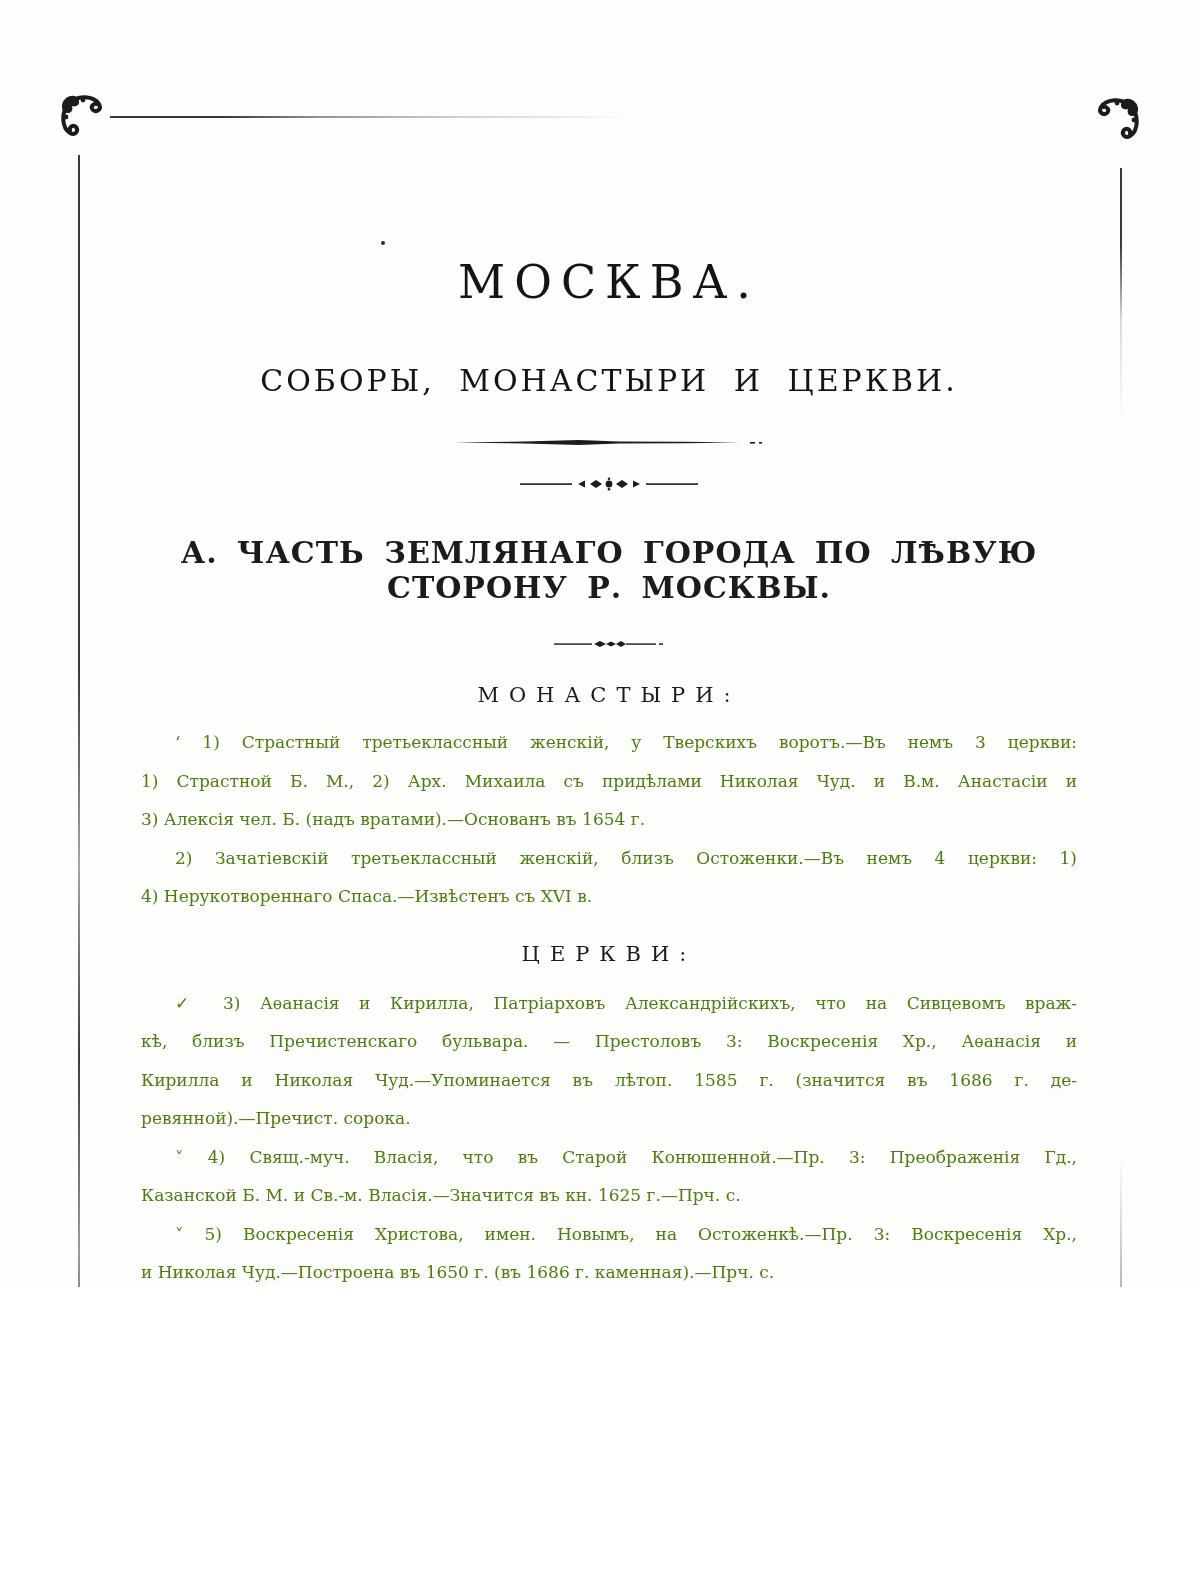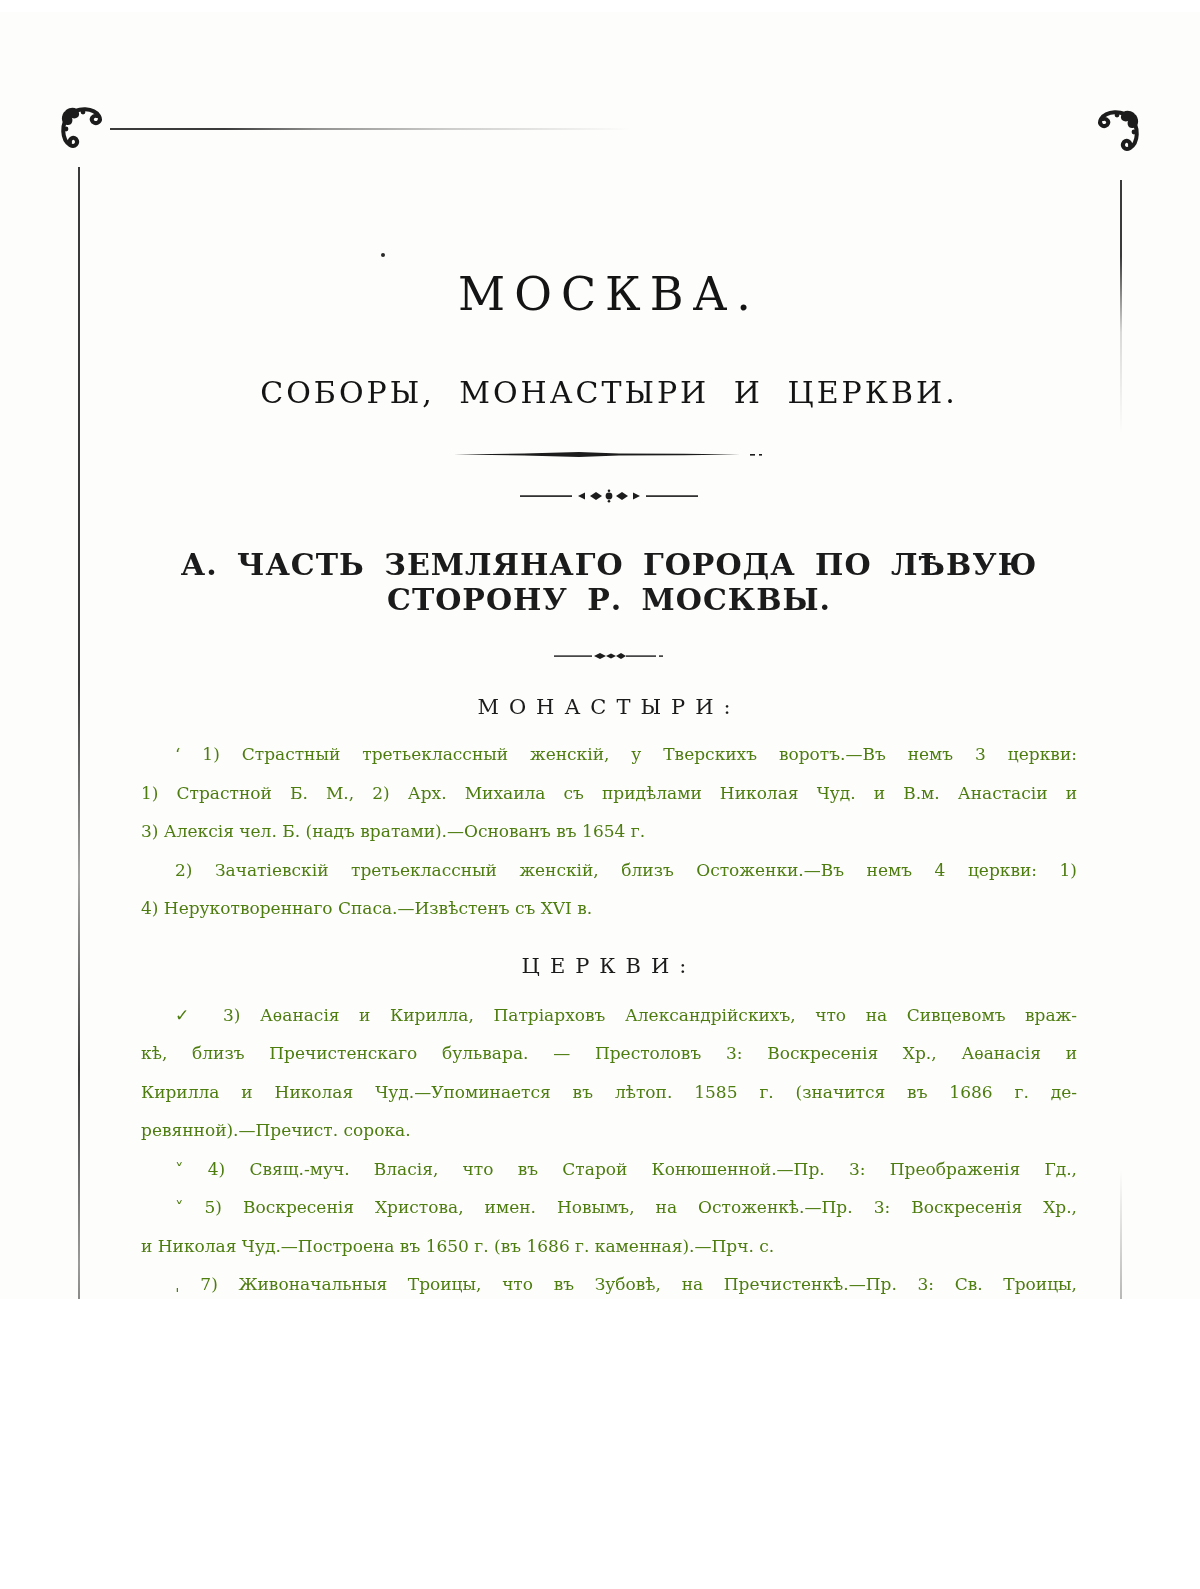--- a/index.html
+++ b/index.html
@@ -1,21 +1,20 @@
 <!DOCTYPE html>
 <html><head>
 <meta charset="utf-8">
 <style>
   html,body { margin:0; padding:0; background:#ffffff; }
   .page {
     position:relative; width:1200px; height:1287px;
     background:#fdfdfb; overflow:hidden;
     font-family:"DejaVu Serif","DejaVu Sans",serif;
     color:#1a1a1a;
-    margin-top:12px;
   }
   
   .border-line { position:absolute; background:#3a3a3a; }
   .b-top {
     left:110px; top:116px; width:520px; height:2px;
     background:linear-gradient(to right,#3a3a3a 0 22%,rgba(58,58,58,.55) 40%,rgba(58,58,58,.25) 65%,transparent 100%);
   }
   .b-left {
     left:78px; top:155px; width:2px; height:1290px;
     background:linear-gradient(to bottom,#3a3a3a 0 40%,rgba(58,58,58,.45) 55%,#3a3a3a 70%,rgba(58,58,58,.5) 85%,#3a3a3a 100%);
@@ -184,20 +183,21 @@
     <h4 class="group-heading churches center">ЦЕРКВИ:</h4>
 
     <div class="para">
         <div class="tline first just">✓ 3) Аѳанасія и Кирилла, Патріарховъ Александрійскихъ, что на Сивцевомъ враж-</div>
         <div class="tline just">кѣ, близъ Пречистенскаго бульвара. — Престоловъ 3: Воскресенія Хр., Аѳанасія и</div>
         <div class="tline just">Кирилла и Николая Чуд.—Упоминается въ лѣтоп. 1585 г. (значится въ 1686 г. де-</div>
         <div class="tline">ревянной).—Пречист. сорока.</div>
       </div>
     <div class="para">
         <div class="tline first just">˅ 4) Свящ.-муч. Власія, что въ Старой Конюшенной.—Пр. 3: Преображенія Гд.,</div>
+        <div class="tline">Казанской Б. М. и Св.-м. Власія.—Значится въ кн. 1625 г.—Прч. с.</div>
       </div>
     <div class="para">
         <div class="tline first just">˅ 5) Воскресенія Христова, имен. Новымъ, на Остоженкѣ.—Пр. 3: Воскресенія Хр.,</div>
       </div>
     <div class="para">
         <div class="tline">и Николая Чуд.—Построена въ 1650 г. (въ 1686 г. каменная).—Прч. с.</div>
       </div>
     <div class="para">
         <div class="tline first just">ˌ 7) Живоначальныя Троицы, что въ Зубовѣ, на Пречистенкѣ.—Пр. 3: Св. Троицы,</div>
         <div class="tline">Покрова Пр. Бгр. и Николая Чуд.—Зн. въ 1686 г.—Прч. с.</div>

